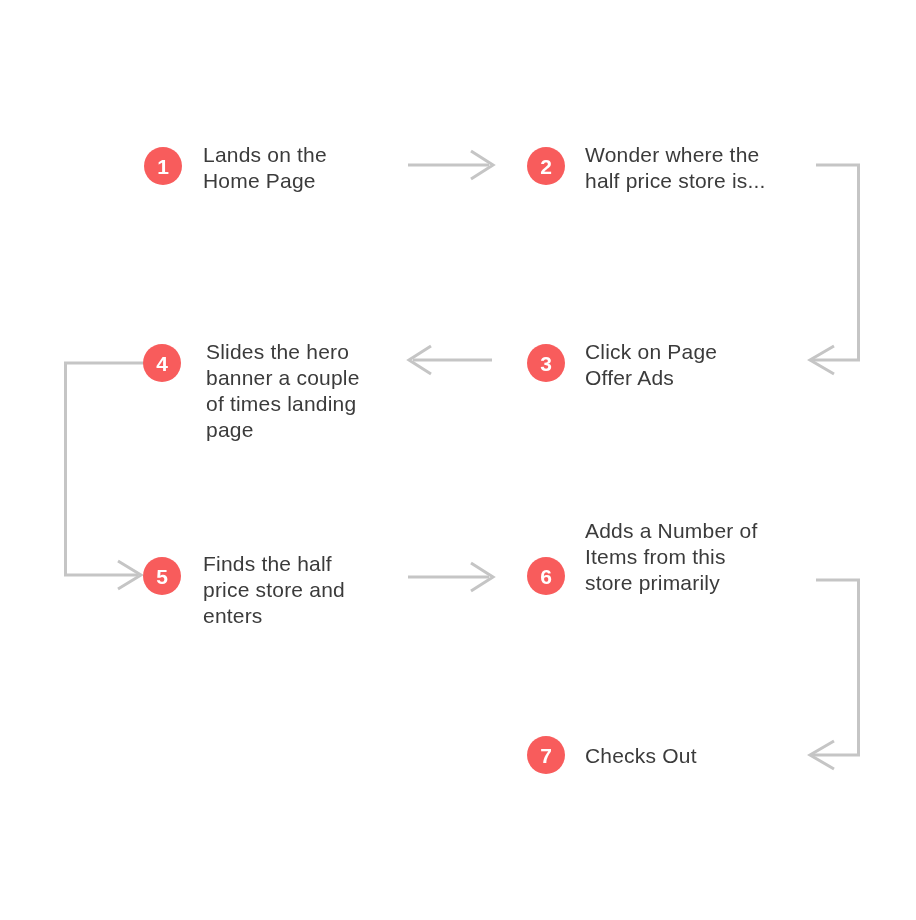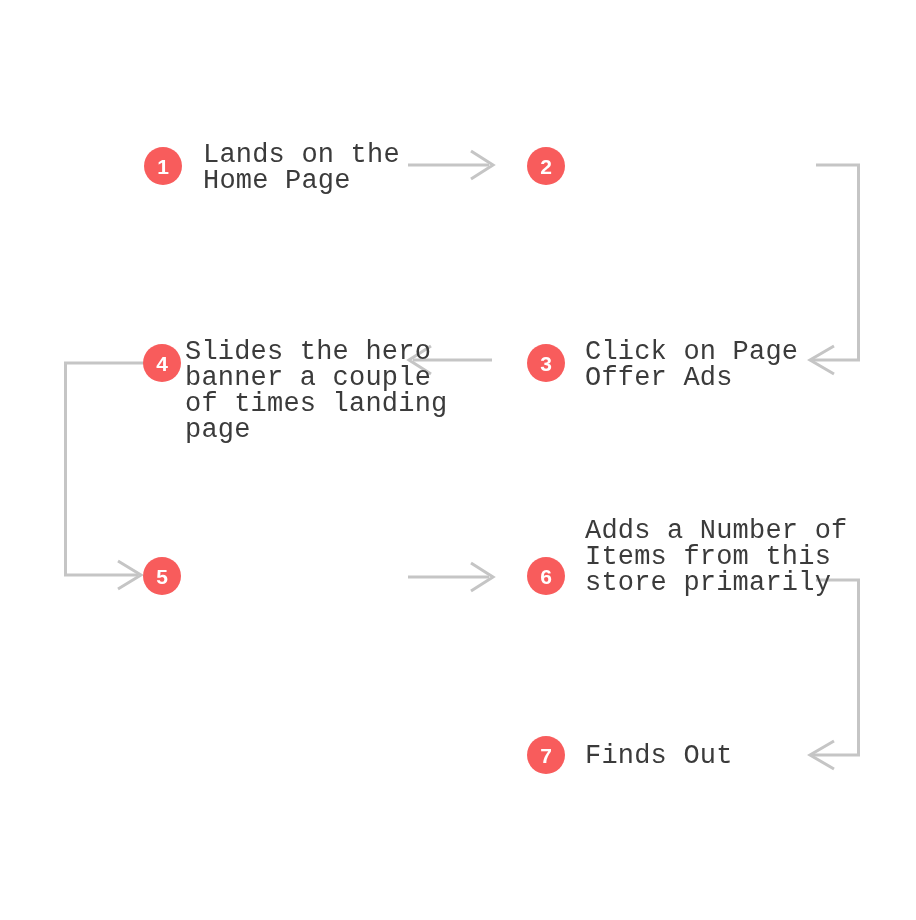--- a/index.html
+++ b/index.html
@@ -38,39 +38,38 @@
     background:var(--accent);
     color:var(--badge-text);
     font-size:21px;
     font-weight:700;
     display:flex;align-items:center;justify-content:center;
     line-height:1;
   }
   .step-label{
     position:absolute;
     color:var(--text);
-    font-size:27px;
+    font-size:21px;
     line-height:26px;
     white-space:pre-line;
     letter-spacing:0.2px;
-    font-family:Liberation Mono, monospace;
   }
   
   .c1{left:144px;top:147px;}
   .c2{left:527px;top:147px;}
   .c3{left:527px;top:344px;}
   .c4{left:143px;top:344px;}
   .c5{left:143px;top:557px;}
   .c6{left:527px;top:557px;}
   .c7{left:527px;top:736px;}
   
   .l1{left:203px;top:142px;}
   .l2{left:585px;top:142px;}
   .l3{left:585px;top:339px;}
-  .l4{left:185px;top:339px;}
+  .l4{left:206px;top:339px;}
   .l5{left:203px;top:551px;}
   .l6{left:585px;top:518px;}
   .l7{left:585px;top:743px;}
 </style>
 </head>
 <body>
 
 <div class="canvas">
 
   <svg class="connector-layer" width="916" height="920" viewBox="0 0 916 920" aria-hidden="true">
@@ -98,34 +97,39 @@
       <path class="ln" d="M816 580 H858.5 V755 H812"></path>
       <path class="ln" d="M834 741 L810 755 L834 769"></path>
     </g>
   </svg>
 
   <div class="step-badge c1">1</div>
   <div class="step-label l1">Lands on the
 Home Page</div>
 
   <div class="step-badge c2">2</div>
+  <div class="step-label l2">Wonder where the
+half price store is...</div>
 
   <div class="step-badge c3">3</div>
   <div class="step-label l3">Click on Page
 Offer Ads</div>
 
   <div class="step-badge c4">4</div>
   <div class="step-label l4">Slides the hero
 banner a couple
 of times landing
 page</div>
 
   <div class="step-badge c5">5</div>
+  <div class="step-label l5">Finds the half
+price store and
+enters</div>
 
   <div class="step-badge c6">6</div>
   <div class="step-label l6">Adds a Number of
 Items from this
 store primarily</div>
 
   <div class="step-badge c7">7</div>
-  <div class="step-label l7">Finds Out</div>
+  <div class="step-label l7">Checks Out</div>
 
 </div>
 
 </body></html>

